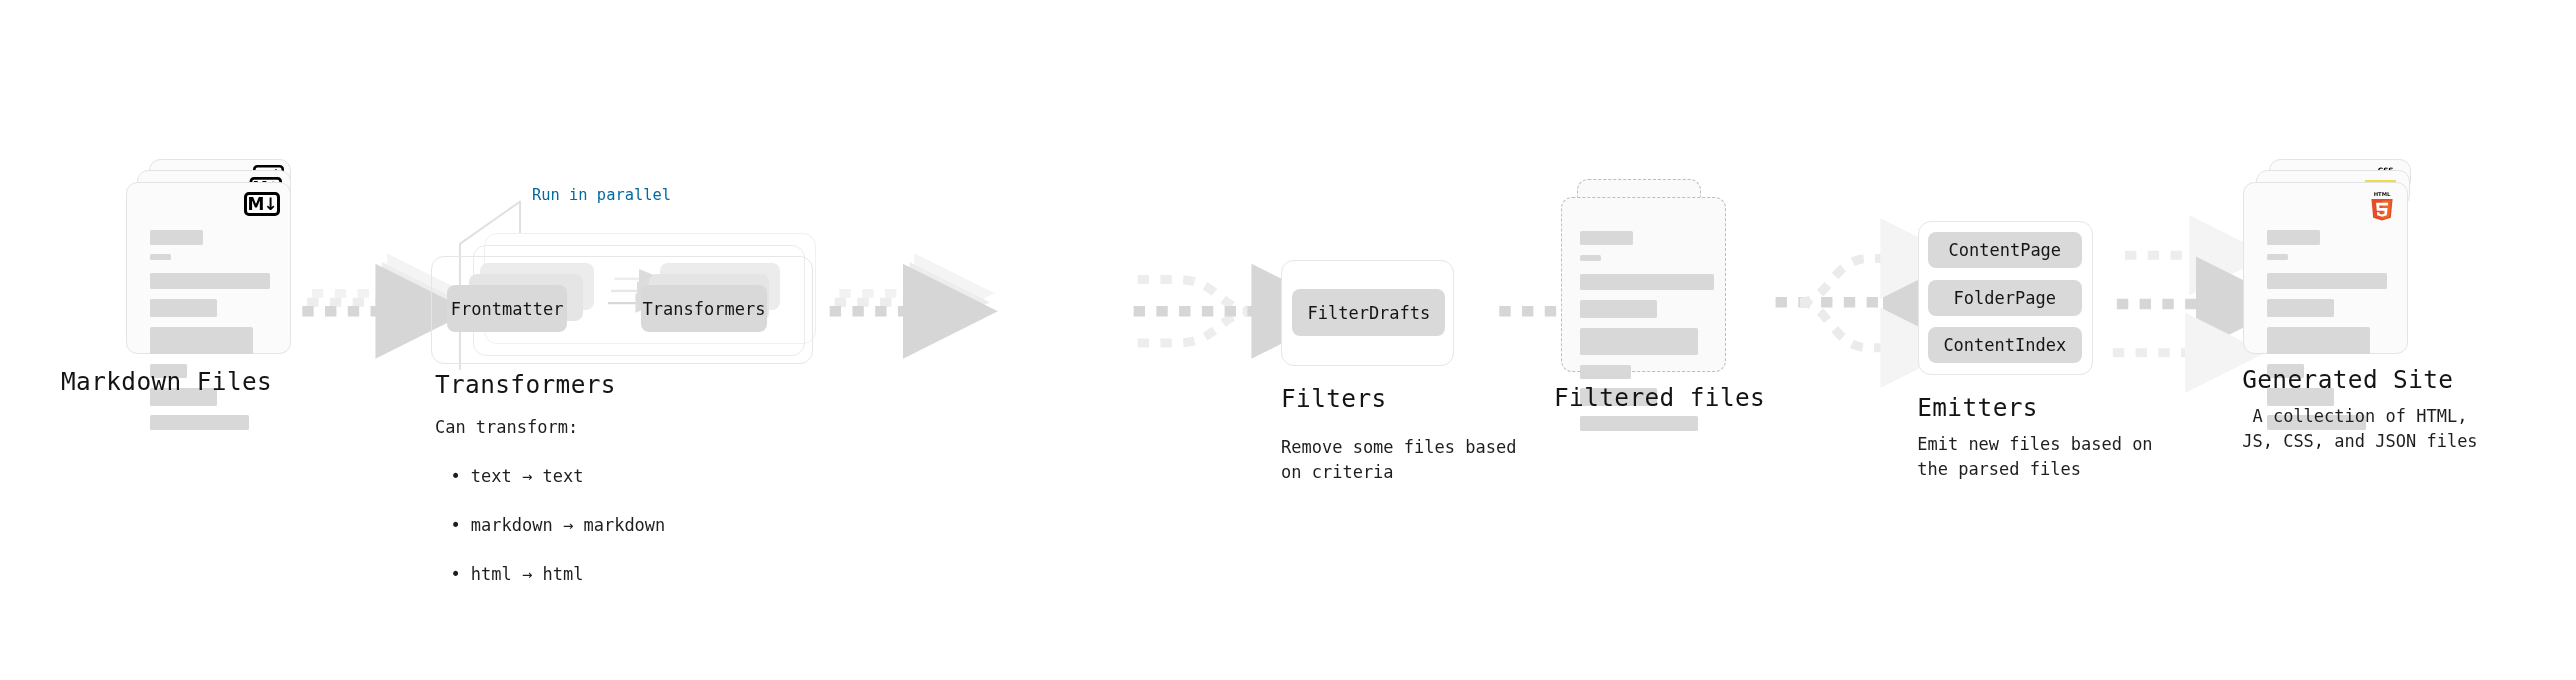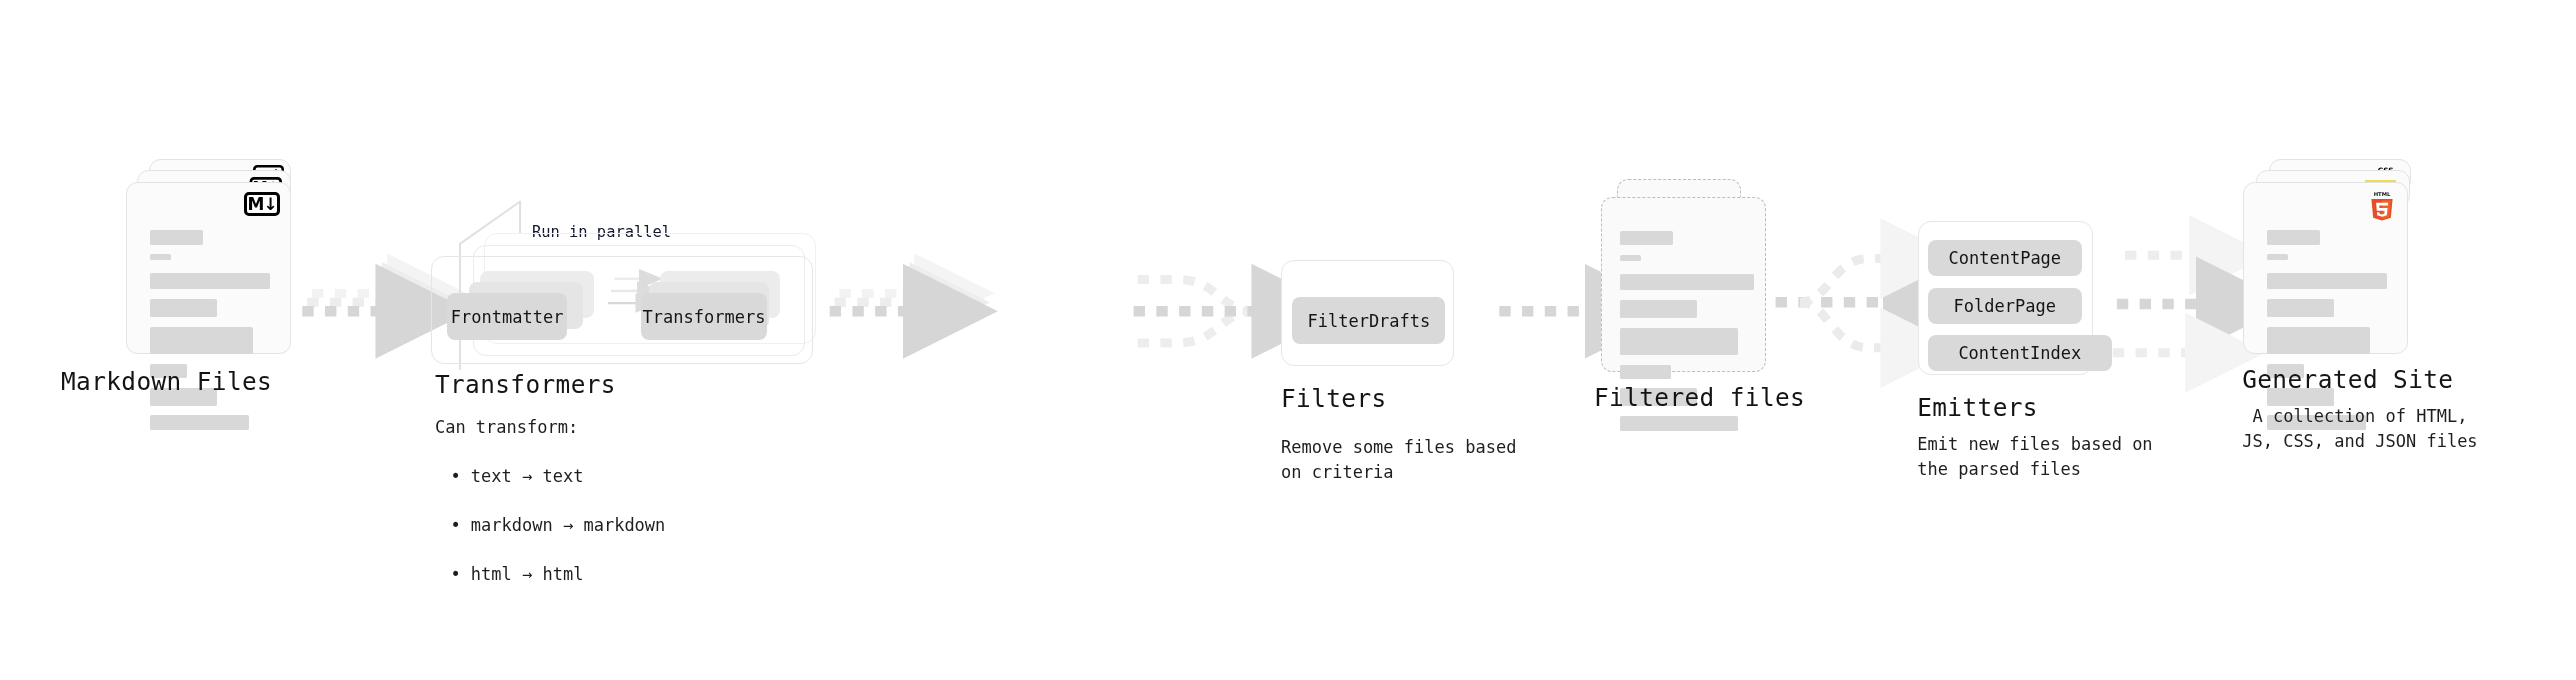--- a/index.html
+++ b/index.html
@@ -112,30 +112,28 @@
   }
   .chip {
     position: absolute;
     background: #d9d9d9;
     border-radius: 8.1px;
     display: flex; align-items: center; justify-content: center;
     font-family: "DejaVu Sans Mono", "Liberation Mono", monospace;
     font-size: 17px;
     color: #151515;
     white-space: nowrap;
-    margin-top: 8px;
   }
 
   .run-parallel-label {
     position: absolute;
     font-family: "DejaVu Sans Mono", "Liberation Mono", monospace;
     font-size: 15.4px;
-    color: #0f172a;
+    color: #0369a1;
     white-space: nowrap;
-    margin-top: 37px;
   }
 
   svg.overlay { position: absolute; left: 0; top: 0; overflow: visible; }
   .bullet-list { margin: 0; padding: 0; list-style: none; }
   .bullet-list li { white-space: nowrap; }
 </style>
 </head>
 <body>
 
 <div id="canvas">
@@ -267,21 +265,21 @@
   <div class="stage" style="left:1281px; top:260px; width:244px;">
 
     <div class="group-box" style="left:0px; top:0px; width:173px; height:106px; background:#ffffff;"></div>
     <div class="chip" style="left:11.4px; top:29px; width:153px; height:47px;">FilterDrafts</div>
 
     <div class="stage-title" style="position:absolute; left:0px; top:124px;">Filters</div>
     <div class="stage-desc" style="position:absolute; left:0px; top:163px;margin-top:12px;">Remove some files based
 on criteria</div>
   </div>
 
-  <div class="stage" style="left:1594px; top:177px; width:244px;">
+  <div class="stage" style="left:1554px; top:177px; width:244px;">
 
     <div class="doc-stack" style="position:relative; width:179px; height:211px;">
       <div class="doc-card dashed" style="left:23px; top:2.4px; width:124px; height:32.5px;"></div>
       <div class="doc-card dashed" style="left:6.5px; top:20.3px; width:165px; height:175px;">
         <div class="doc-lines" style="top:32.5px; left:18px;">
           <div class="doc-line" style="width:53px;  height:14.6px;"></div>
           <div class="doc-line" style="width:21px;  height:5.7px; margin-bottom:13px;"></div>
           <div class="doc-line" style="width:134px; height:16.3px;"></div>
           <div class="doc-line" style="width:77px;  height:18px;"></div>
           <div class="doc-line" style="width:118px; height:27px;"></div>
@@ -294,21 +292,21 @@
 
     <div class="stage-title" style="position:absolute; left:0px; top:206px;">Filtered files</div>
   </div>
 
   <div class="stage" style="left:1918px; top:221px; width:260px;">
 
     <div class="group-box" style="left:0px; top:0px; width:175px; height:154px; background:#ffffff;"></div>
 
     <div class="chip" style="left:9.8px; top:10.6px; width:154px; height:36px;">ContentPage</div>
     <div class="chip" style="left:9.8px; top:59px; width:154px; height:36px;">FolderPage</div>
-    <div class="chip" style="left:9.8px; top:106px; width:184px; height:36px;">ContentIndex</div>
+    <div class="chip" style="left:9.8px; top:106px; width:154px; height:36px;">ContentIndex</div>
 
     <div class="stage-title" style="position:absolute; left:-0.8px; top:172px;">Emitters</div>
     <div class="stage-desc" style="position:absolute; left:-0.8px; top:211px;">Emit new files based on
 the parsed files</div>
   </div>
 
   <div class="stage" style="left:2243px; top:159px; width:276px;">
 
     <div class="doc-stack" style="position:relative; width:195px; height:219px;">
 

